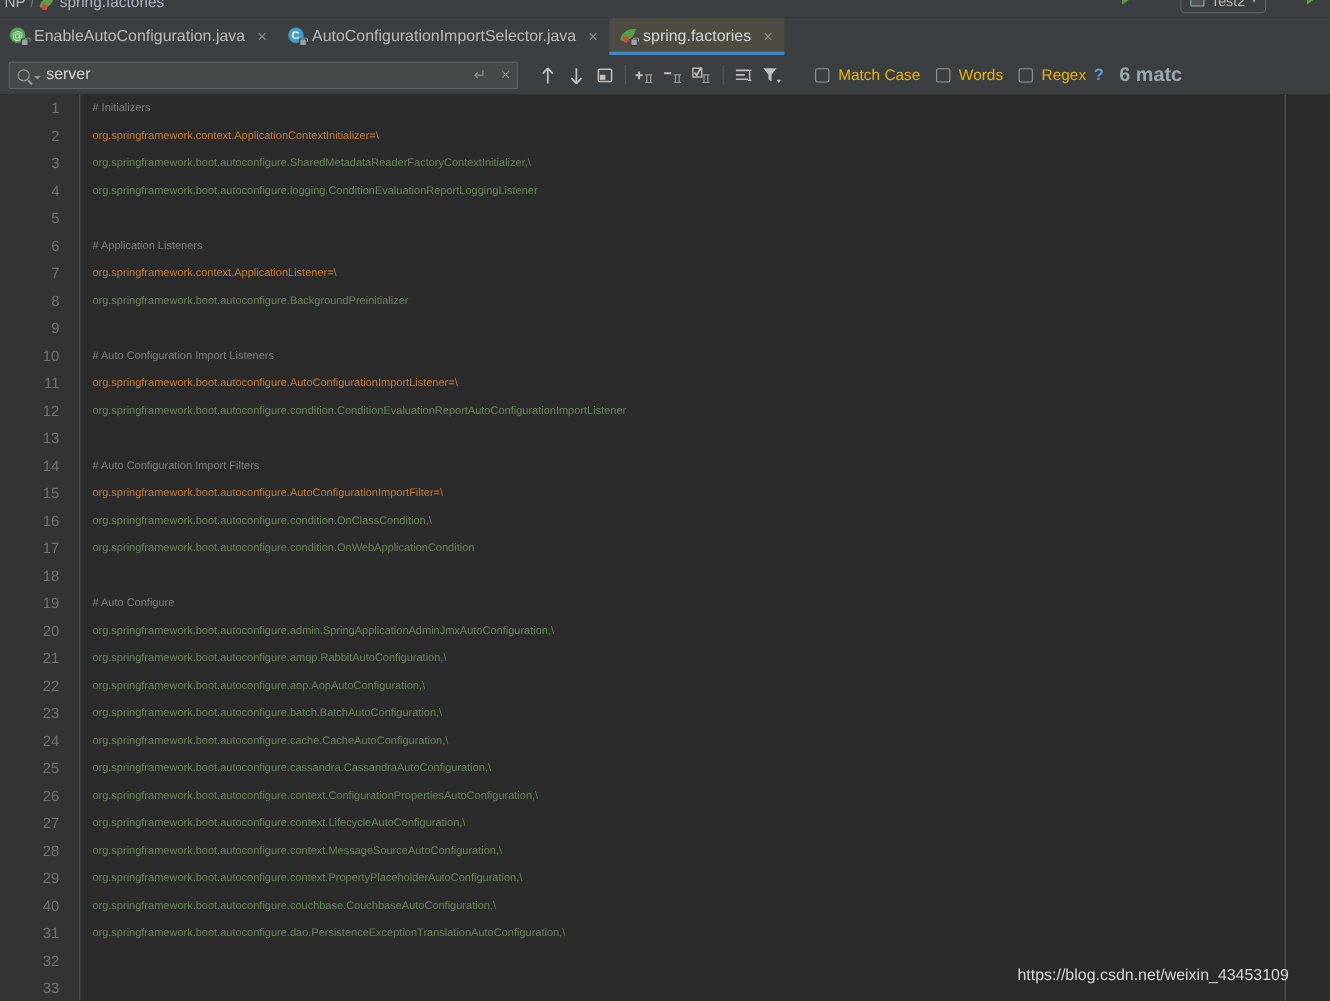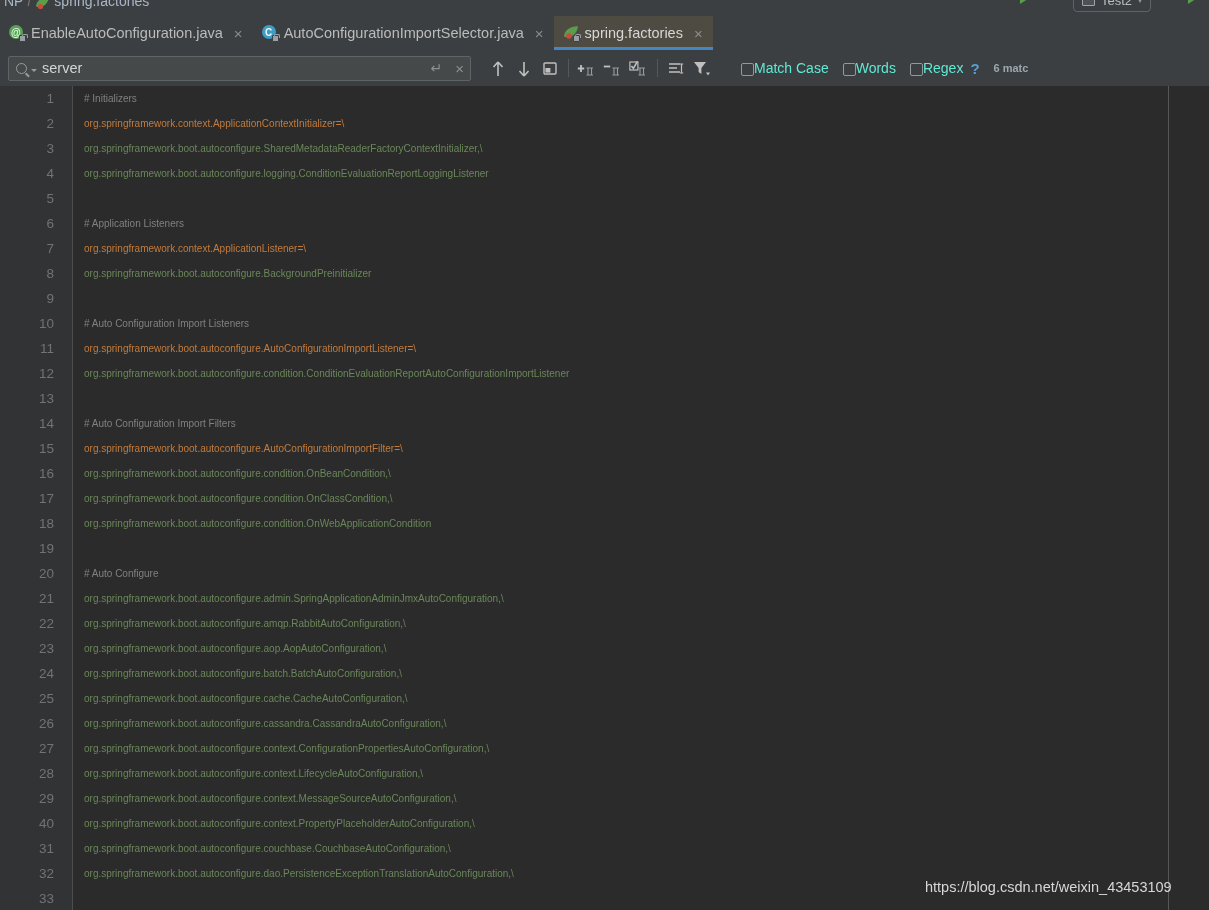--- a/index.html
+++ b/index.html
@@ -117,30 +117,30 @@
   }
   .s-icon { color: #8d9093; font-size: 14px; flex: 0 0 auto; line-height: 1; }
 
   .tbtn {
     width: 26px; height: 26px; display: flex; align-items: center;
     justify-content: center; color: #b5b5b5; flex: 0 0 auto;
   }
   .vsep { width: 1px; height: 18px; background: #555859; margin: 0 5px; flex: 0 0 1px; }
 
   .chk-wrap {
-    display: flex; align-items: flex-end; gap: 0;
-    font-size: 14px; color: #5eead4; flex: 0 0 auto; margin-right: 14px;
+    display: flex; align-items: center; gap: 8px;
+    font-size: 14px; color: #eab308; flex: 0 0 auto; margin-right: 14px;
   }
   .chkbox {
     width: 13px; height: 13px; border: 1.5px solid #93999c;
     border-radius: 2px; background: #3c3f41;
   }
   .helpq { color: #5a9fd4; font-size: 15px; font-weight: bold; flex: 0 0 auto; }
   .matches {
-    font-size: 11px; font-weight: bold; color: #9aa7b0;
+    font-size: 18px; font-weight: bold; color: #9aa7b0;
     margin-left: 14px; white-space: nowrap; flex: 0 0 auto;
   }
 
   
   .editor {
     position: absolute; left: 0; top: 86px; width: 1209px; height: 824px;
     background: #2b2b2b; overflow: hidden;
   }
   .gutter {
     position: absolute; left: 0; top: 0; width: 73px; height: 824px;
@@ -366,21 +366,20 @@
           <div class="row code c-comment"># Application Listeners</div>
           <div class="row code c-key">org.springframework.context.ApplicationListener=\</div>
           <div class="row code c-val">org.springframework.boot.autoconfigure.BackgroundPreinitializer</div>
           <div class="row code c-blank"></div>
           <div class="row code c-comment"># Auto Configuration Import Listeners</div>
           <div class="row code c-key">org.springframework.boot.autoconfigure.AutoConfigurationImportListener=\</div>
           <div class="row code c-val">org.springframework.boot.autoconfigure.condition.ConditionEvaluationReportAutoConfigurationImportListener</div>
           <div class="row code c-blank"></div>
           <div class="row code c-comment"># Auto Configuration Import Filters</div>
           <div class="row code c-key">org.springframework.boot.autoconfigure.AutoConfigurationImportFilter=\</div>
-          <div class="row code c-val">org.springframework.boot.autoconfigure.condition.OnBeanCondition,\</div>
           <div class="row code c-val">org.springframework.boot.autoconfigure.condition.OnClassCondition,\</div>
           <div class="row code c-val">org.springframework.boot.autoconfigure.condition.OnWebApplicationCondition</div>
           <div class="row code c-blank"></div>
           <div class="row code c-comment"># Auto Configure</div>
           <div class="row code c-val">org.springframework.boot.autoconfigure.admin.SpringApplicationAdminJmxAutoConfiguration,\</div>
           <div class="row code c-val">org.springframework.boot.autoconfigure.amqp.RabbitAutoConfiguration,\</div>
           <div class="row code c-val">org.springframework.boot.autoconfigure.aop.AopAutoConfiguration,\</div>
           <div class="row code c-val">org.springframework.boot.autoconfigure.batch.BatchAutoConfiguration,\</div>
           <div class="row code c-val">org.springframework.boot.autoconfigure.cache.CacheAutoConfiguration,\</div>
           <div class="row code c-val">org.springframework.boot.autoconfigure.cassandra.CassandraAutoConfiguration,\</div>

